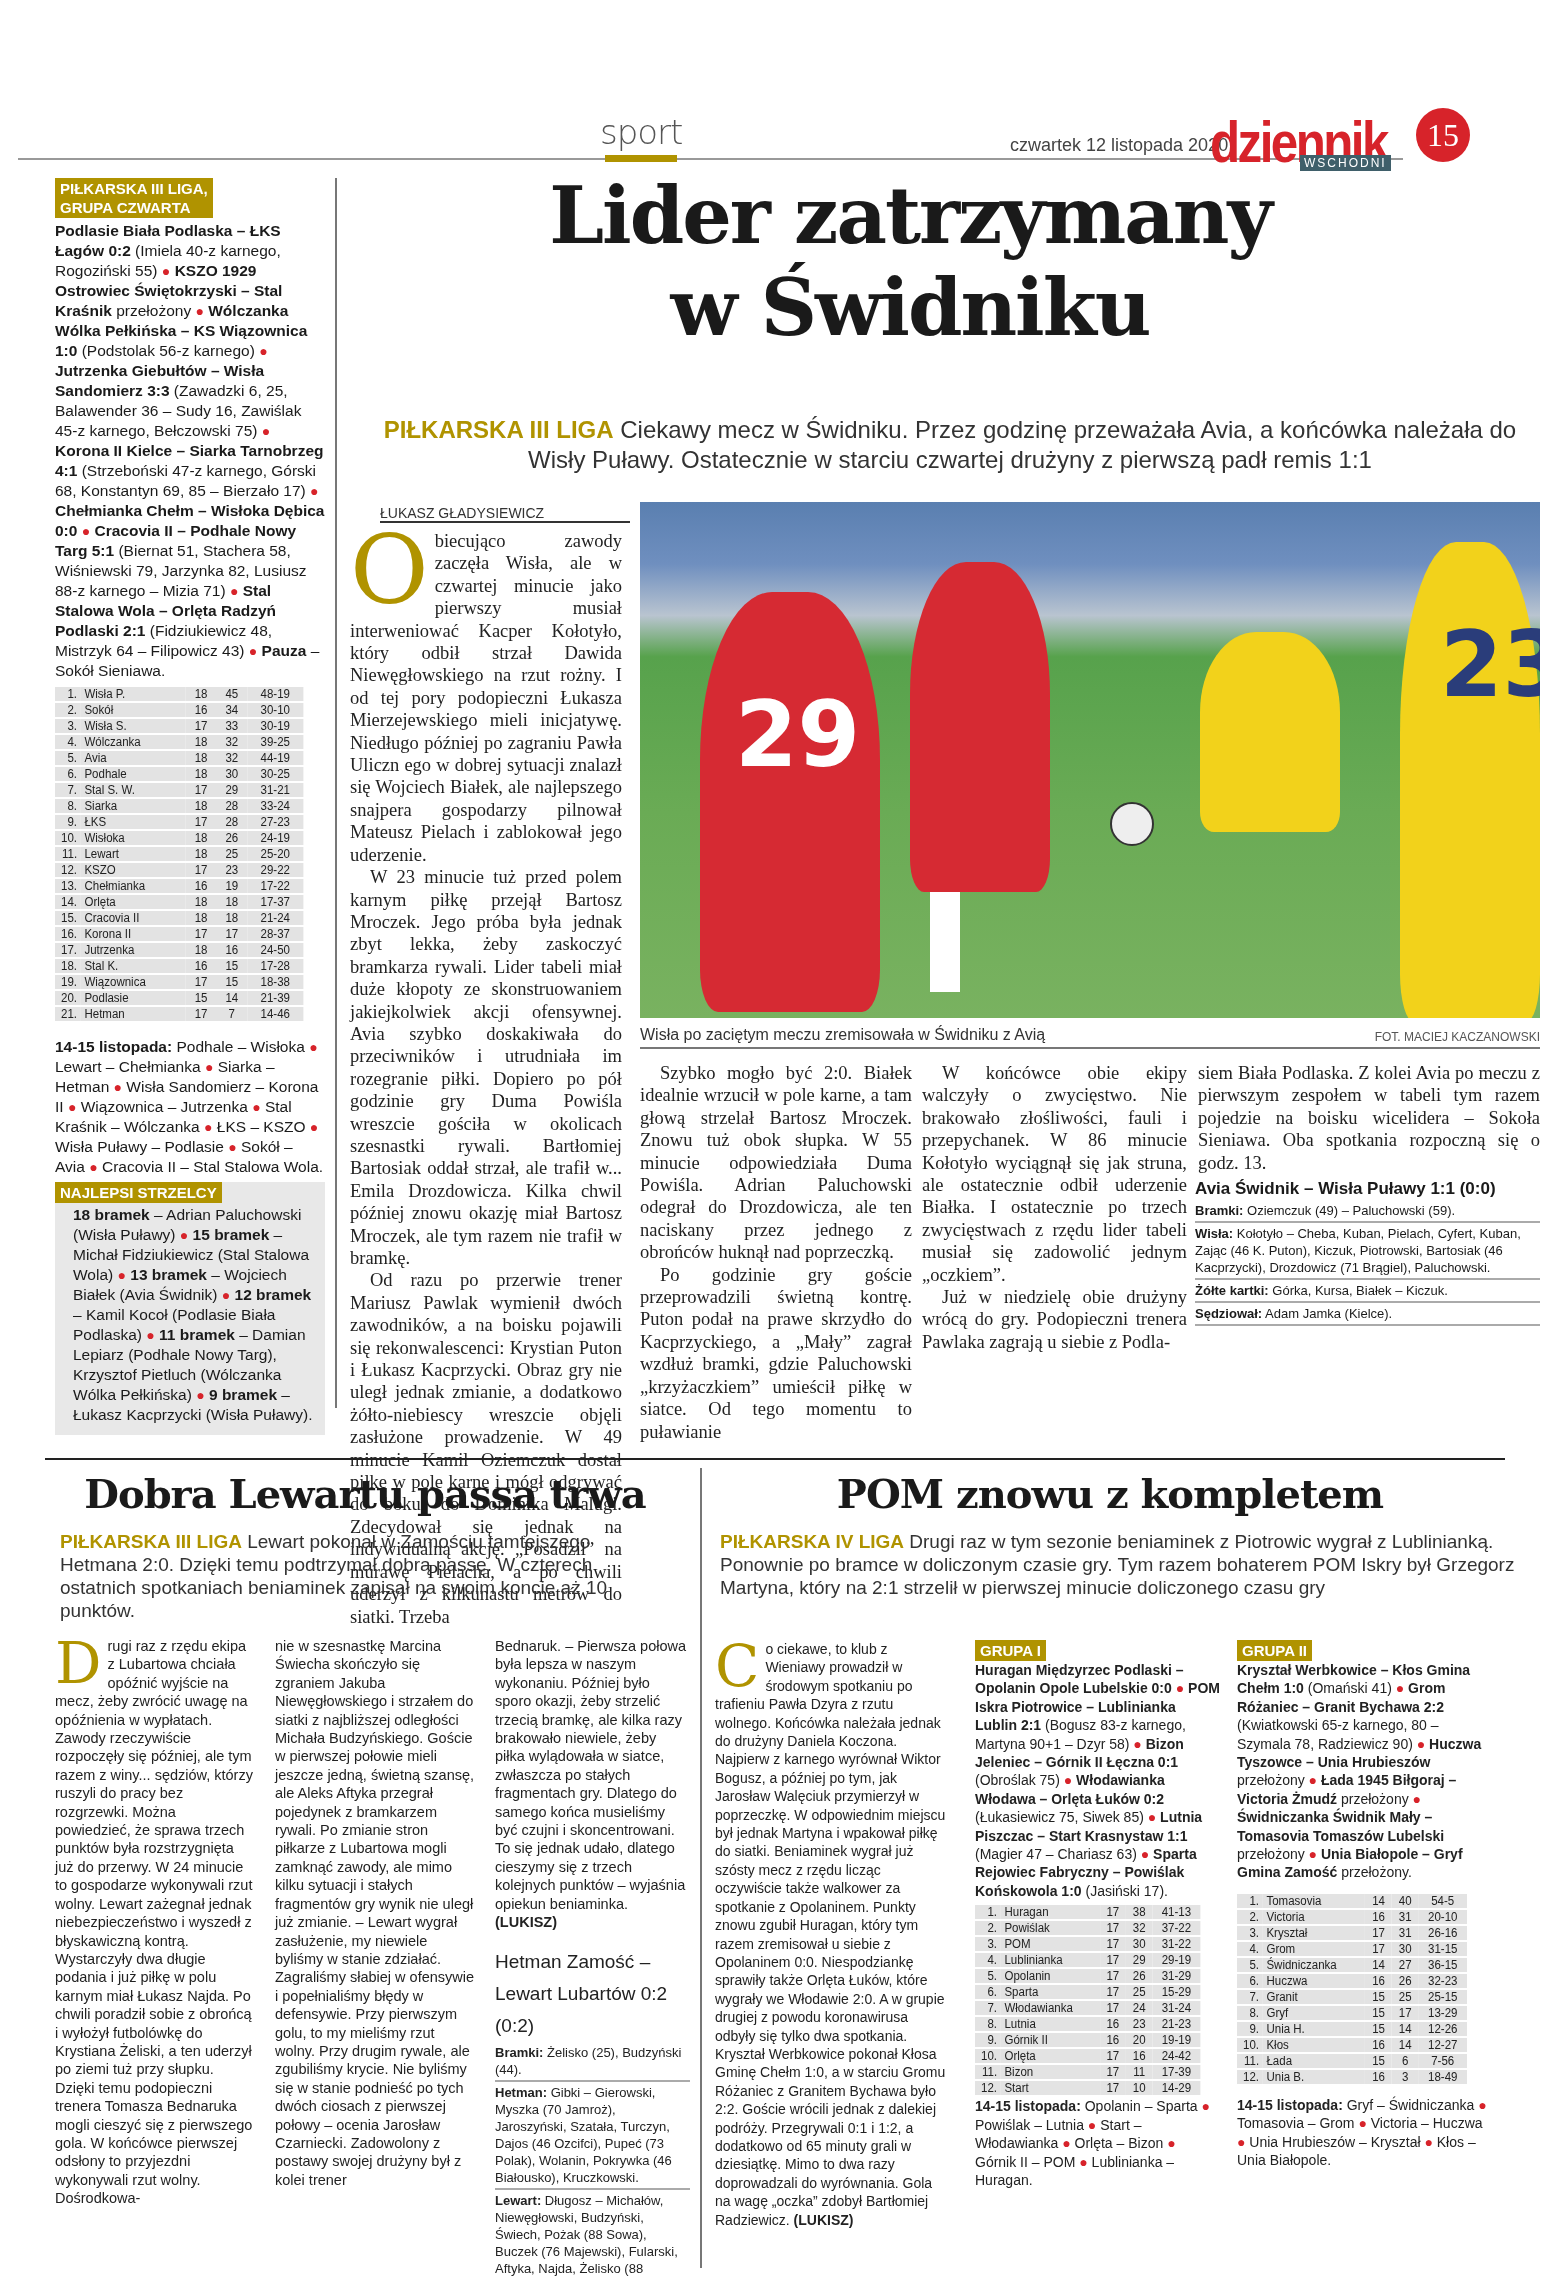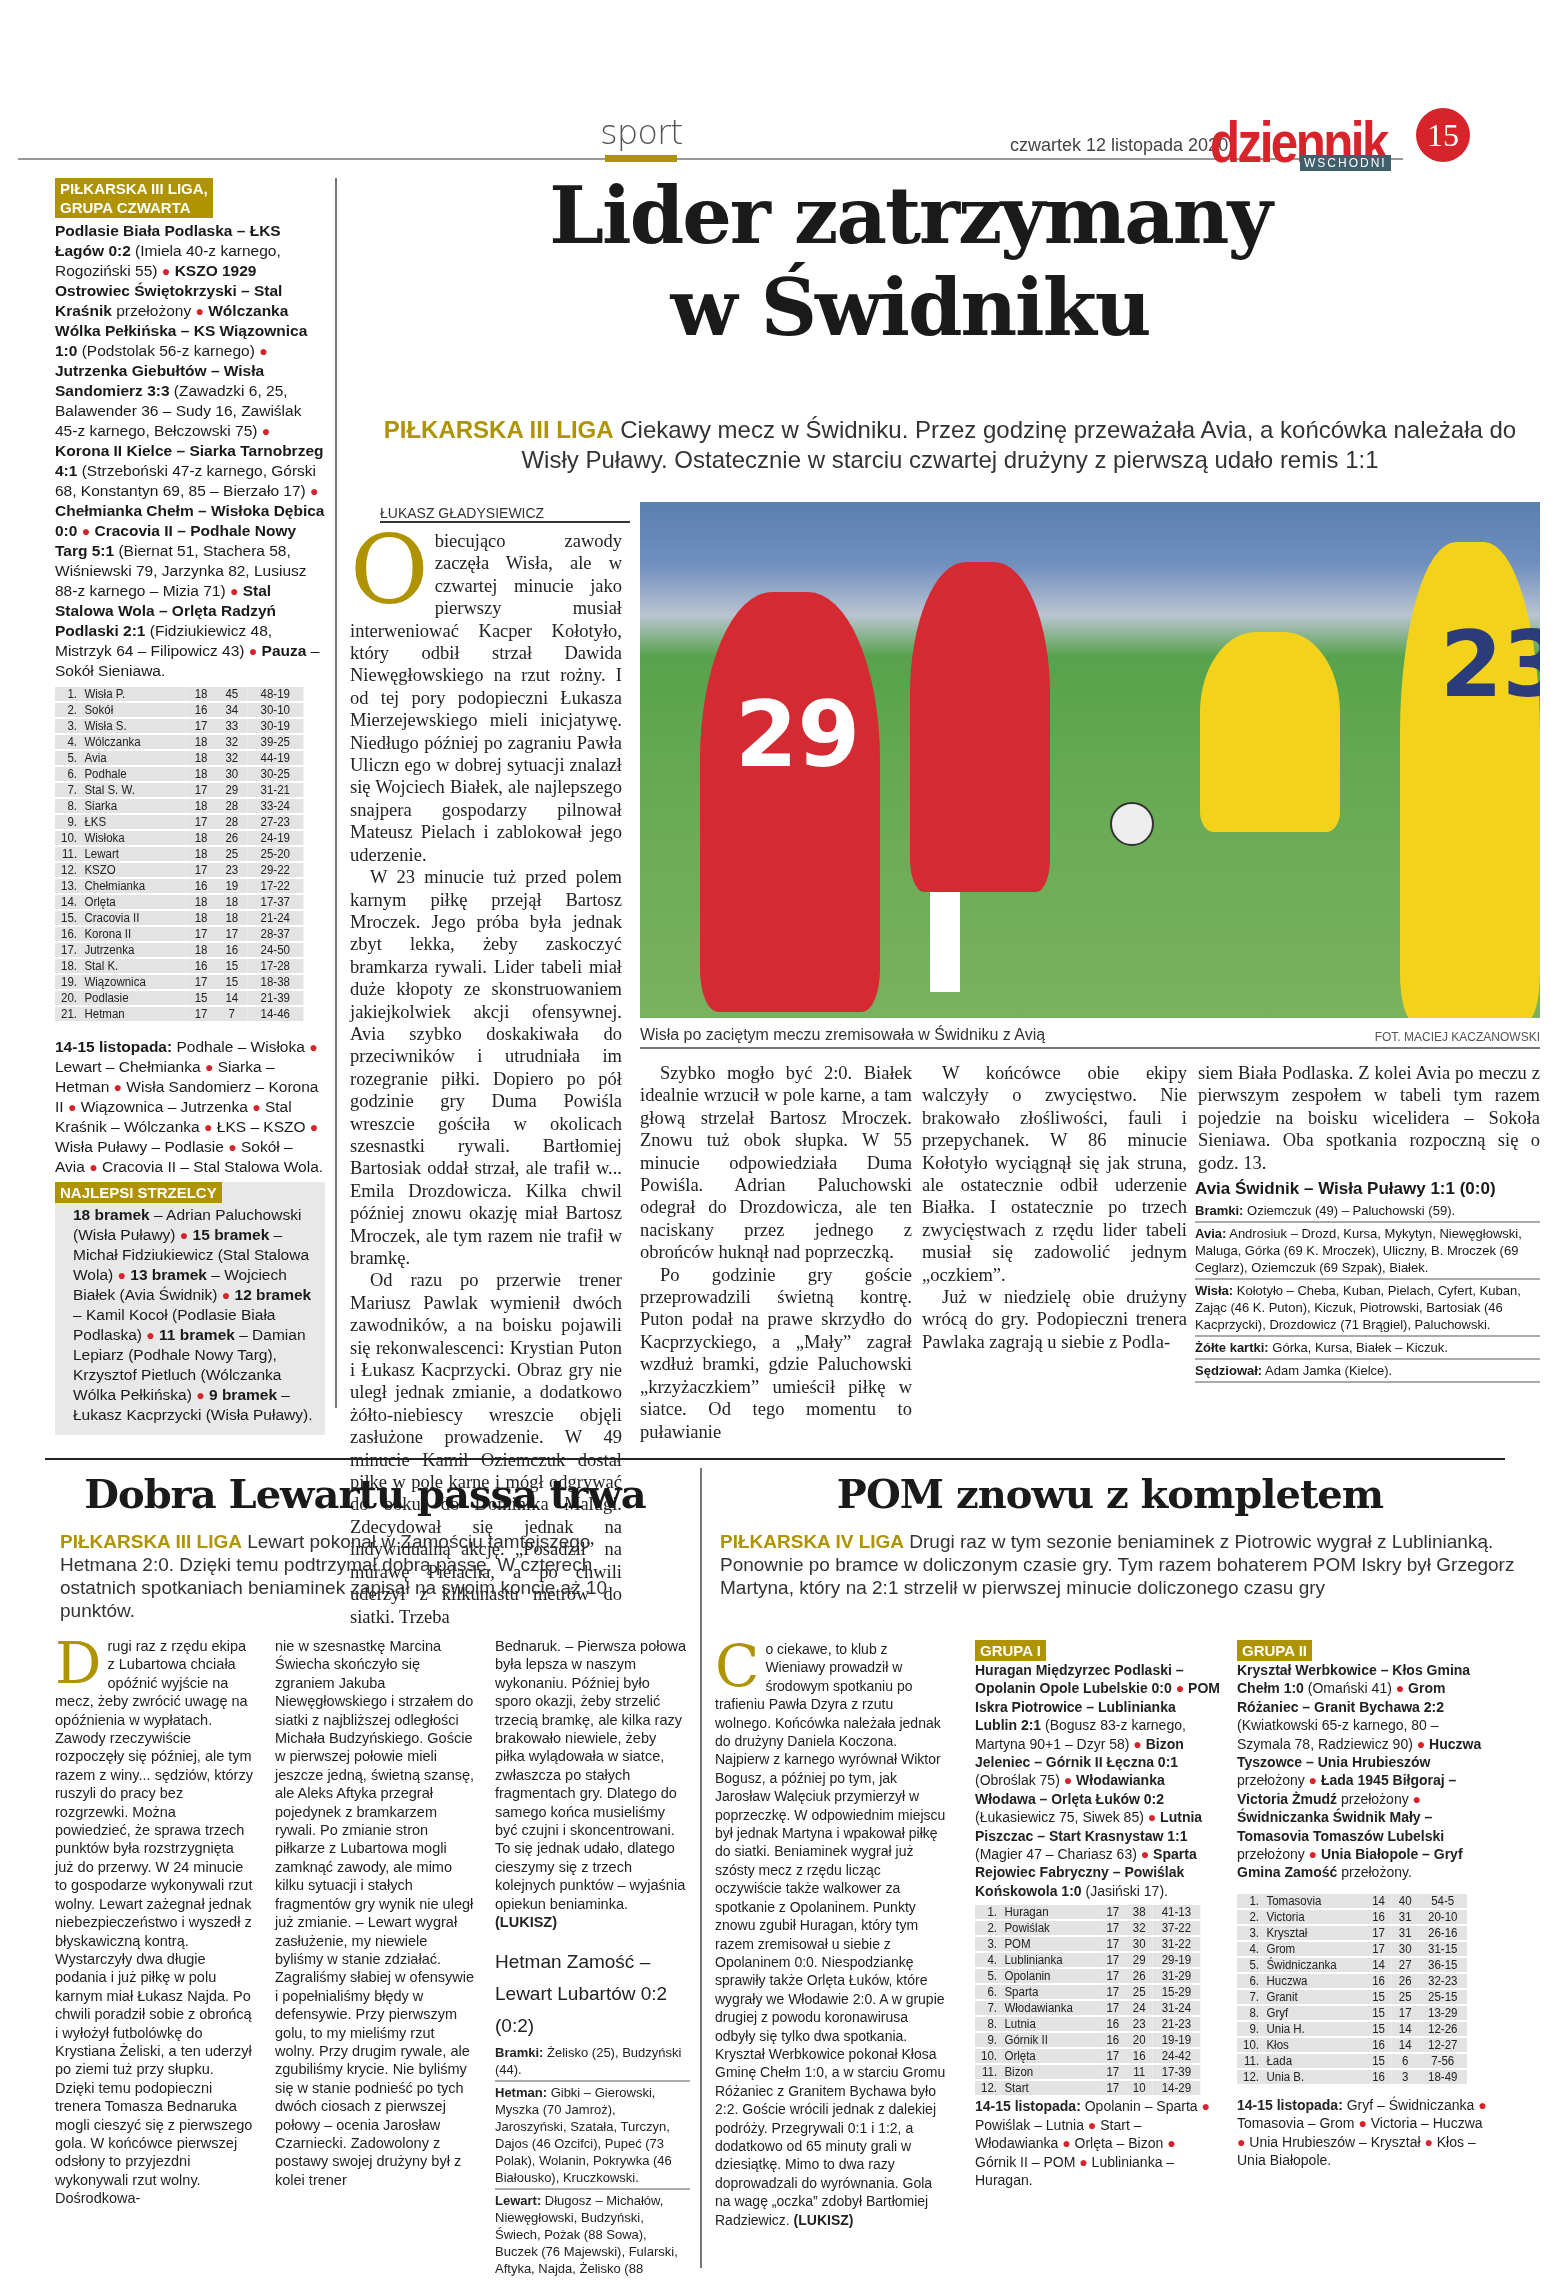--- a/index.html
+++ b/index.html
@@ -209,21 +209,21 @@
   <div style="margin-top:14px"><span class="b">14-15 listopada:</span> <span id="sb-fix">Podhale – Wisłoka <span class="dot">●</span> Lewart – Chełmianka <span class="dot">●</span> Siarka – Hetman <span class="dot">●</span> Wisła Sandomierz – Korona II <span class="dot">●</span> Wiązownica – Jutrzenka <span class="dot">●</span> Stal Kraśnik – Wólczanka <span class="dot">●</span> ŁKS – KSZO <span class="dot">●</span> Wisła Puławy – Podlasie <span class="dot">●</span> Sokół – Avia <span class="dot">●</span> Cracovia II – Stal Stalowa Wola.</span></div>
   <div style="margin-top:5px;background:#e8e8e8;padding-bottom:10px">
     <div class="tag">NAJLEPSI STRZELCY</div>
     <div id="sb-scorers" style="padding:2px 8px 0 18px"><span><b>18 bramek</b> – Adrian Paluchowski (Wisła Puławy)</span> <span class="dot">●</span> <span><b>15 bramek</b> – Michał Fidziukiewicz (Stal Stalowa Wola)</span> <span class="dot">●</span> <span><b>13 bramek</b> – Wojciech Białek (Avia Świdnik)</span> <span class="dot">●</span> <span><b>12 bramek</b> – Kamil Kocoł (Podlasie Biała Podlaska)</span> <span class="dot">●</span> <span><b>11 bramek</b> – Damian Lepiarz (Podhale Nowy Targ), Krzysztof Pietluch (Wólczanka Wólka Pełkińska)</span> <span class="dot">●</span> <span><b>9 bramek</b> – Łukasz Kacprzycki (Wisła Puławy).</span></div>
   </div>
 </div>
 
 <div class="abs vrule"></div>
 
 <div class="abs title"><span>Lider zatrzymany</span><br><span>w Świdniku</span></div>
-<div class="abs lead"><span class="kick">PIŁKARSKA III LIGA</span><span> Ciekawy mecz w Świdniku. Przez godzinę przeważała Avia, a końcówka należała do Wisły Puławy. Ostatecznie w starciu czwartej drużyny z pierwszą udało remis 1:1</span></div>
+<div class="abs lead"><span class="kick">PIŁKARSKA III LIGA</span><span> Ciekawy mecz w Świdniku. Przez godzinę przeważała Avia, a końcówka należała do Wisły Puławy. Ostatecznie w starciu czwartej drużyny z pierwszą padł remis 1:1</span></div>
 <div class="abs author">ŁUKASZ GŁADYSIEWICZ</div>
 
 <div class="abs photo">
   <div class="player" style="left:60px;top:90px;width:180px;height:420px;background:#d62a33"></div>
   <div style="position:absolute;left:95px;top:180px;font-size:90px;font-weight:bold;color:#fff;font-family:'DejaVu Sans',sans-serif">29</div>
   <div class="player" style="left:270px;top:60px;width:140px;height:330px;background:#d62a33"></div>
   <div style="position:absolute;left:290px;top:390px;width:30px;height:100px;background:#fff"></div>
   <div class="player" style="left:560px;top:130px;width:140px;height:200px;background:#f2d21b"></div>
   <div class="player" style="left:760px;top:40px;width:140px;height:480px;background:#f2d21b"></div>
   <div style="position:absolute;left:800px;top:110px;font-size:90px;font-weight:bold;color:#2a3d7a;font-family:'DejaVu Sans',sans-serif">23</div>
@@ -246,21 +246,20 @@
   <p style="text-indent:20px">W końcówce obie ekipy walczyły o zwycięstwo. Nie brakowało złośliwości, fauli i przepychanek. W 86 minucie Kołotyło wyciągnął się jak struna, ale ostatecznie odbił uderzenie Białka. I ostatecznie po trzech zwycięstwach z rzędu lider tabeli musiał się zadowolić jednym „oczkiem”.</p>
   <p style="text-indent:20px">Już w niedzielę obie drużyny wrócą do gry. Podopieczni trenera Pawlaka zagrają u siebie z Podla-</p>
 </div>
 <div class="col serif" style="left:1198px;top:1062px;width:342px">
   <p>siem Biała Podlaska. Z kolei Avia po meczu z pierwszym zespołem w tabeli tym razem pojedzie na boisku wicelidera – Sokoła Sieniawa. Oba spotkania rozpoczną się o godz. 13.</p>
 </div>
 <div class="abs box">
   <div class="hd">Avia Świdnik – Wisła Puławy 1:1 (0:0)</div>
   <div id="mb1">
       <div class="row" style="border-bottom:2px solid #aaa;padding:2px 0"><b>Bramki:</b> Oziemczuk (49) – Paluchowski (59).</div>
-      <div class="row" style="border-bottom:2px solid #aaa;padding:2px 0"><b>Avia:</b> Androsiuk – Drozd, Kursa, Mykytyn, Niewęgłowski, Maluga, Górka (69 K. Mroczek), Uliczny, B. Mroczek (69 Ceglarz), Oziemczuk (69 Szpak), Białek.</div>
       <div class="row" style="border-bottom:2px solid #aaa;padding:2px 0"><b>Wisła:</b> Kołotyło – Cheba, Kuban, Pielach, Cyfert, Kuban, Zając (46 K. Puton), Kiczuk, Piotrowski, Bartosiak (46 Kacprzycki), Drozdowicz (71 Brągiel), Paluchowski.</div>
       <div class="row" style="border-bottom:2px solid #aaa;padding:2px 0"><b>Żółte kartki:</b> Górka, Kursa, Białek – Kiczuk.</div>
       <div class="row" style="border-bottom:2px solid #aaa;padding:2px 0"><b>Sędziował:</b> Adam Jamka (Kielce).</div>
     </div>
 </div>
 
 <div class="abs hline"></div>
 <div class="abs" style="left:700px;top:1468px;width:1.5px;height:800px;background:#777"></div>
 
 <div class="abs h2" style="left:40px;top:1470px;width:650px">Dobra Lewartu passa trwa</div>

